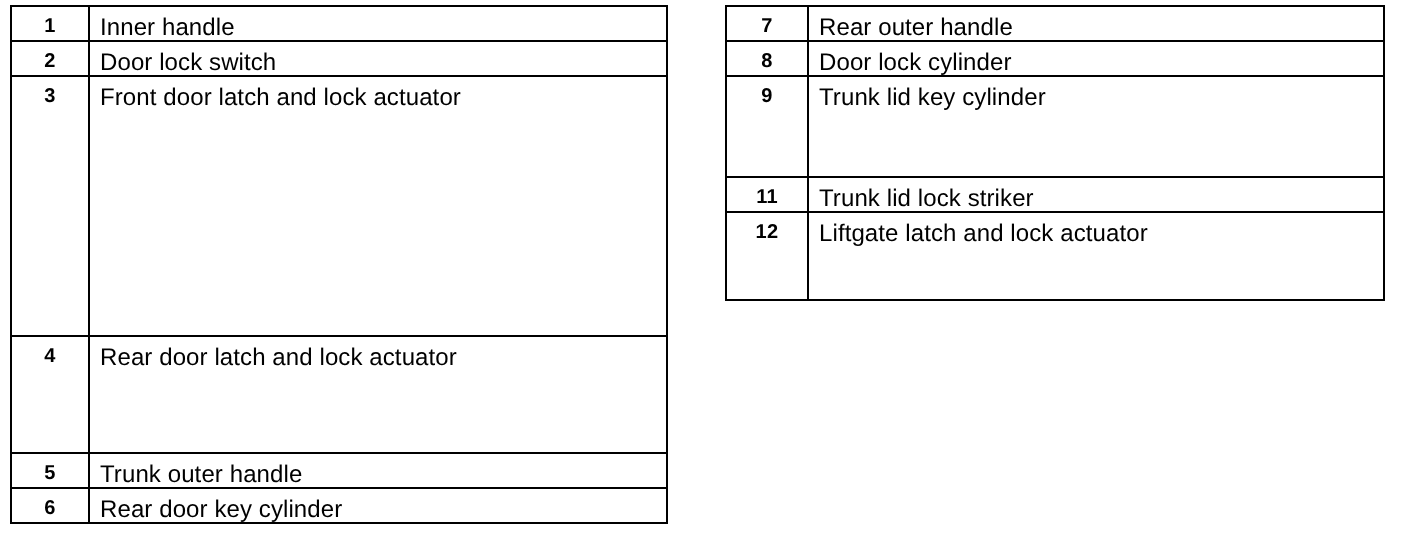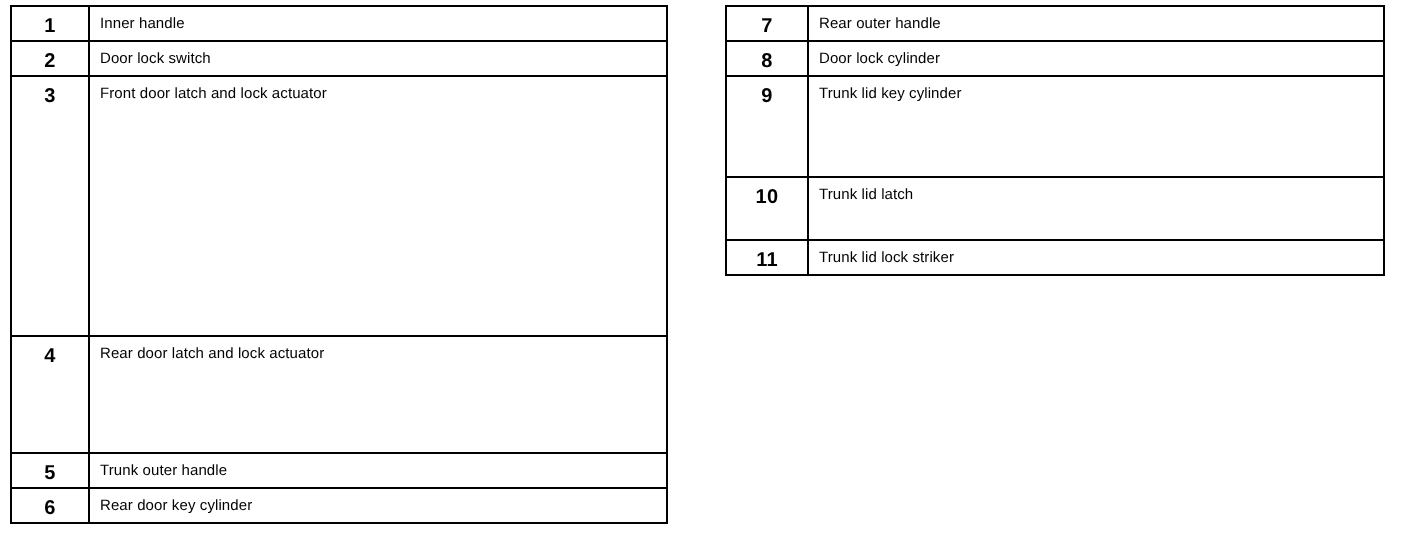--- a/index.html
+++ b/index.html
@@ -62,21 +62,21 @@
     display: block;
     font-size: 20px;
     line-height: 1;
     padding-top: 9px;
     font-weight: 700;
     letter-spacing: 0.3px;
   }
 
   .desc-text {
     display: block;
-    font-size: 15px;
+    font-size: 24px;
     line-height: 1;
     padding: 9px 0 0 10px;
     font-weight: 400;
     white-space: nowrap;
     letter-spacing: 0.1px;
   }
 
   
   tr.h-short   td { height: 33px; }
   tr.h-xtall   td { height: 258px; }
@@ -168,32 +168,32 @@
           </td>
         </tr>
         <tr class="h-mid3">
           <td class="col-index">
             <span class="idx-text">9</span>
           </td>
           <td class="col-desc">
             <span class="desc-text">Trunk lid key cylinder</span>
           </td>
         </tr>
-        <tr class="h-mid2">
-          <td class="col-index">
-            <span class="idx-text">10</span>
-          </td>
-          <td class="col-desc">
-            <span class="desc-text">Trunk lid latch</span>
-          </td>
-        </tr>
         <tr class="h-short">
           <td class="col-index">
             <span class="idx-text">11</span>
           </td>
           <td class="col-desc">
             <span class="desc-text">Trunk lid lock striker</span>
           </td>
         </tr>
+        <tr class="h-mid">
+          <td class="col-index">
+            <span class="idx-text">12</span>
+          </td>
+          <td class="col-desc">
+            <span class="desc-text">Liftgate latch and lock actuator</span>
+          </td>
+        </tr>
       </tbody>
   </table>
 
 </div>
 
 </body></html>

